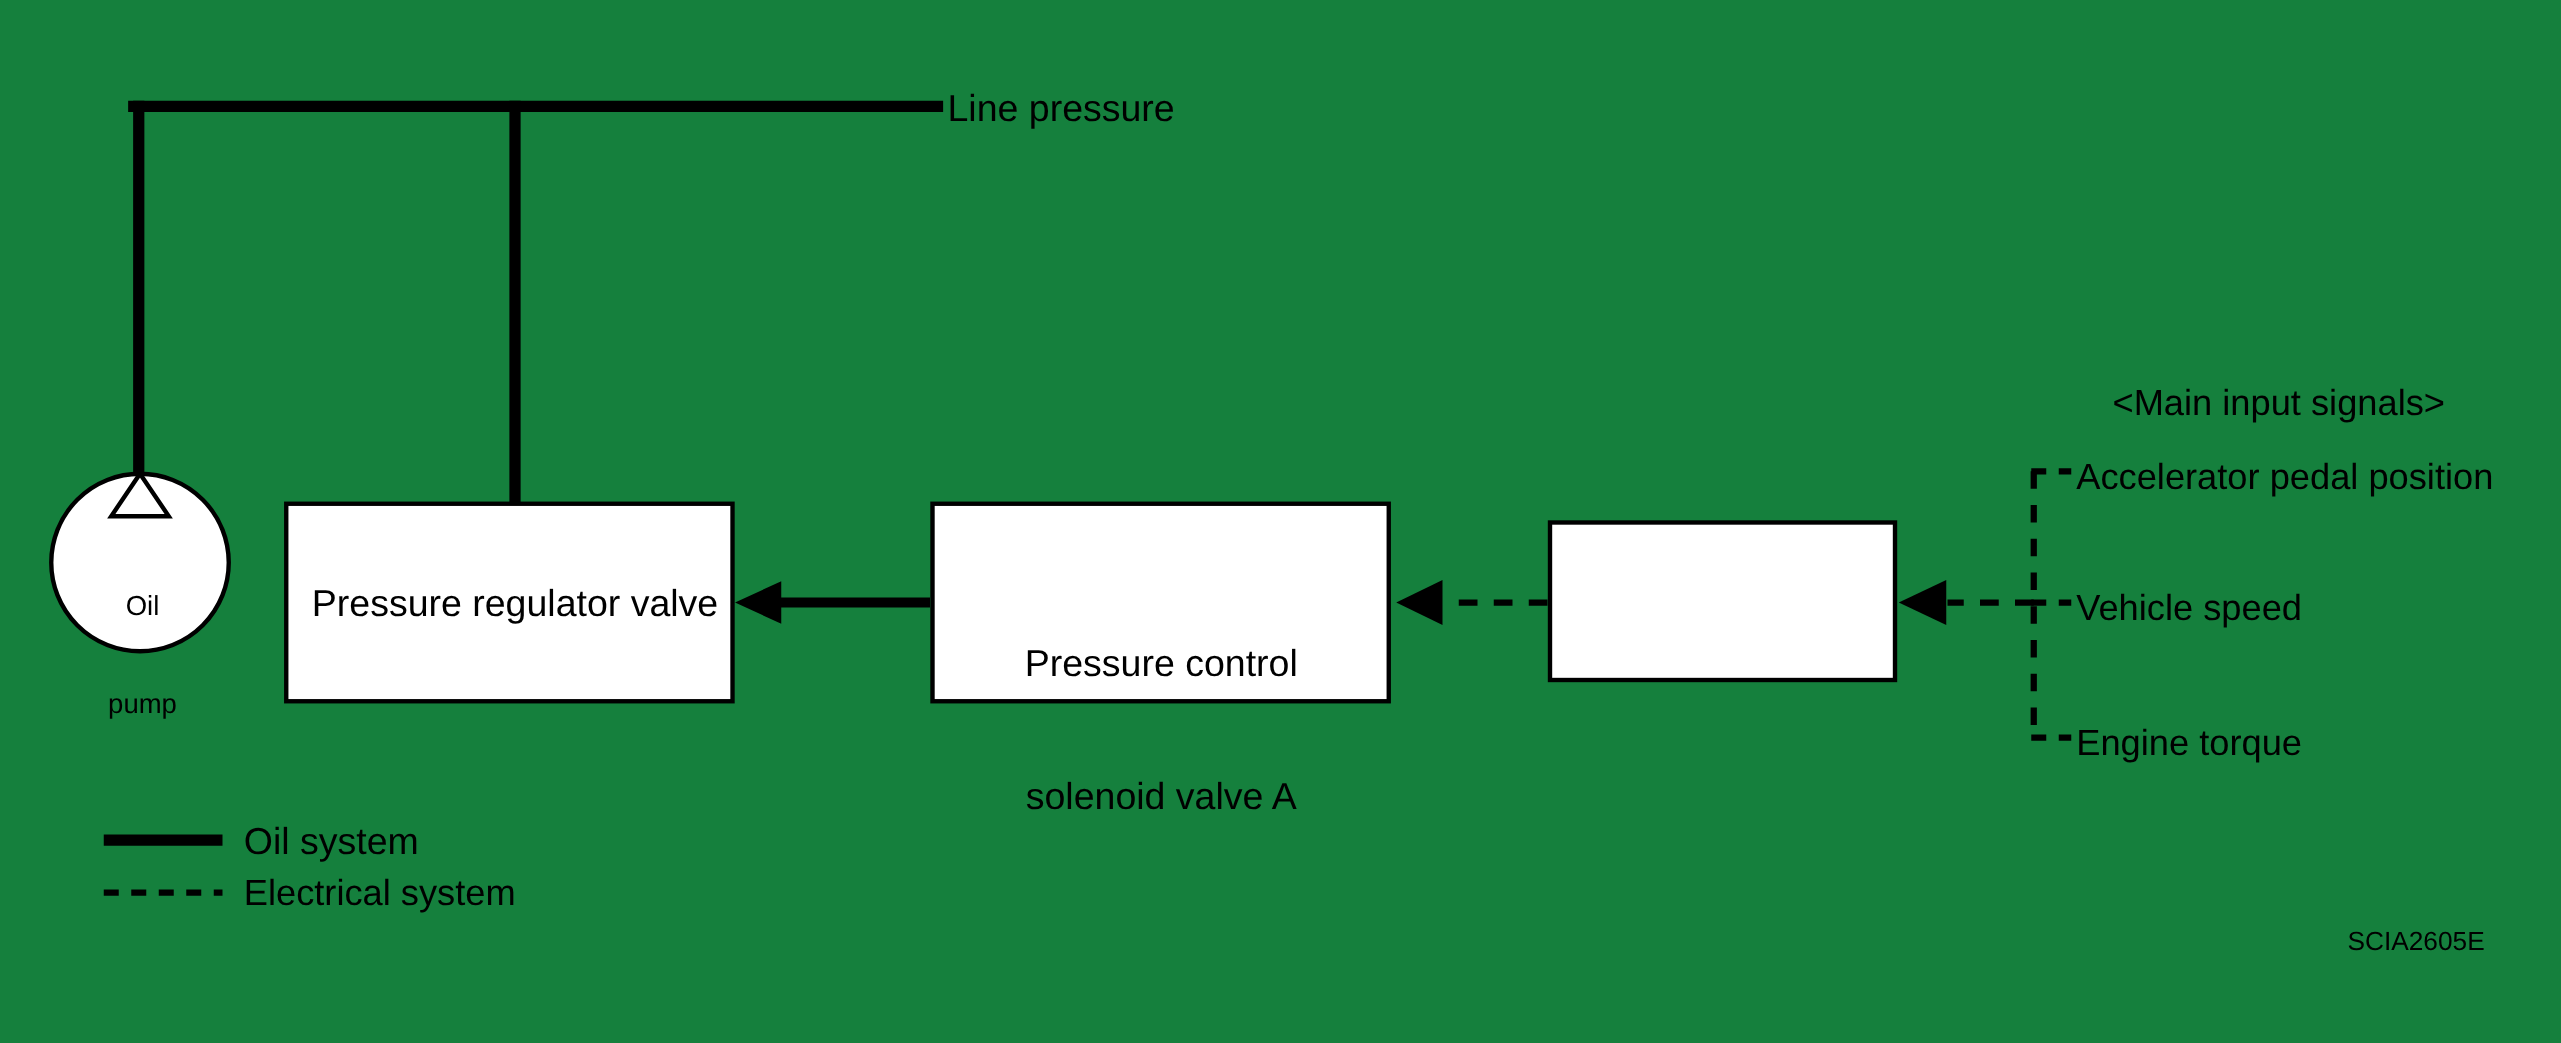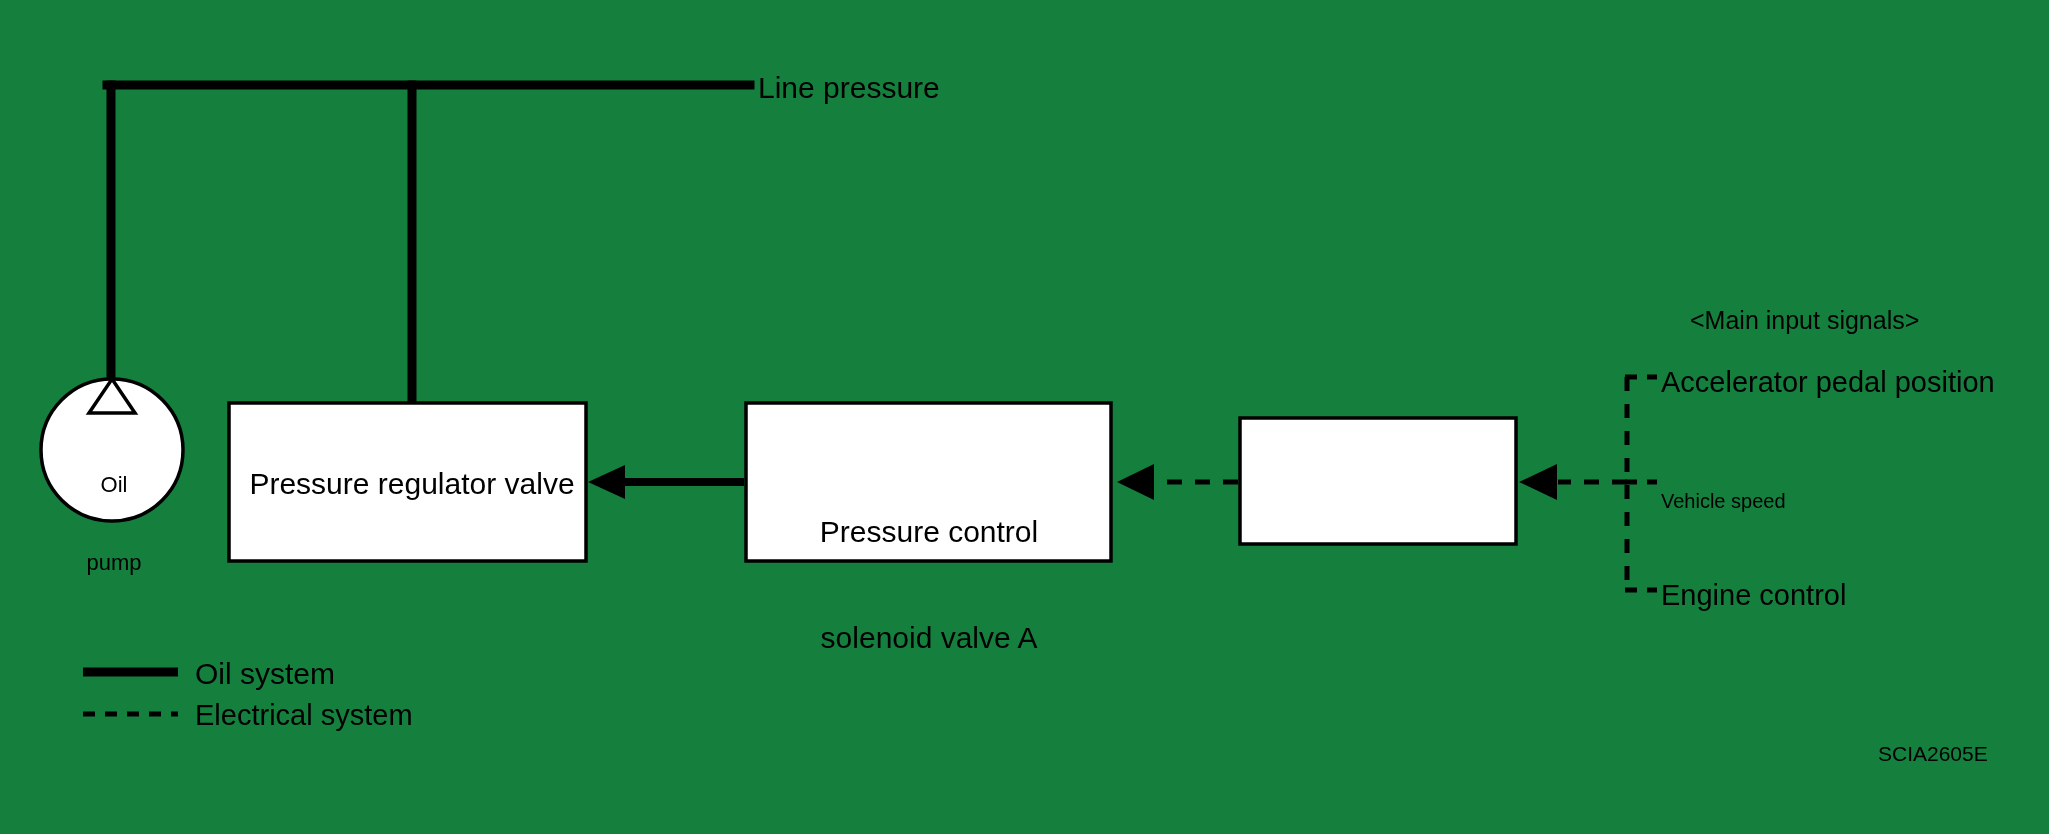--- a/index.html
+++ b/index.html
@@ -30,23 +30,23 @@
     white-space: pre;
     color: #000000;
     font-family: "Liberation Sans", sans-serif;
     line-height: 1.18;
   }
   .t-line-pressure   { left: 758px;  top: 70px;  font-size: 30px; }
   .t-oilpump         { left: 72px;   top: 420px; font-size: 22px; width: 84px; text-align: center; }
   .t-prv             { left: 240px;  top: 466px; font-size: 30px; width: 344px; text-align: center; }
   .t-pcsv            { left: 755px;  top: 443px; font-size: 30px; width: 348px; text-align: center; }
   .t-tcm             { left: 1250px; top: 466px; font-size: 30px; width: 256px; text-align: center; }
-  .t-mainsignals     { left: 1690px; top: 306px; font-size: 25px; }
+  .t-mainsignals     { left: 1690px; top: 306px; font-size: 29px; }
   .t-sig-0           { left: 1661px; top: 365px; font-size: 29px; }
-  .t-sig-1           { left: 1661px; top: 470px; font-size: 20px; margin-top: 20px; }
+  .t-sig-1           { left: 1661px; top: 470px; font-size: 29px; }
   .t-sig-2           { left: 1661px; top: 578px; font-size: 29px; }
   .t-leg-0           { left: 195px;  top: 656px; font-size: 30px; }
   .t-leg-1           { left: 195px;  top: 698px; font-size: 29px; }
   .t-refcode         { left: 1878px; top: 742px; font-size: 21px; }
 </style>
 </head>
 <body>
 
 <div id="canvas">
 
@@ -117,20 +117,20 @@
   <div class="txt t-pcsv">
     <div>Pressure control</div>
     <div>solenoid valve A</div>
   </div>
 
 
   <div class="txt t-mainsignals">&lt;Main input signals&gt;</div>
 
   <div class="txt t-sig-0">Accelerator pedal position</div>
   <div class="txt t-sig-1">Vehicle speed</div>
-  <div class="txt t-sig-2">Engine control</div>
+  <div class="txt t-sig-2">Engine torque</div>
 
   <div class="txt t-leg-0">Oil system</div>
   <div class="txt t-leg-1">Electrical system</div>
 
   <div class="txt t-refcode">SCIA2605E</div>
 
 </div>
 
 </body></html>

